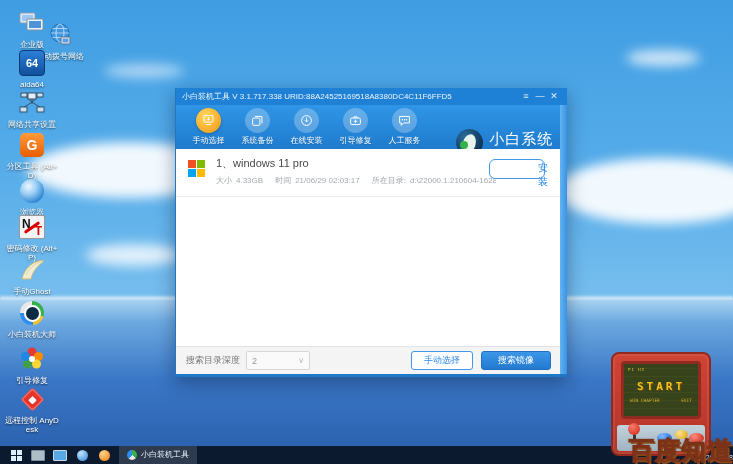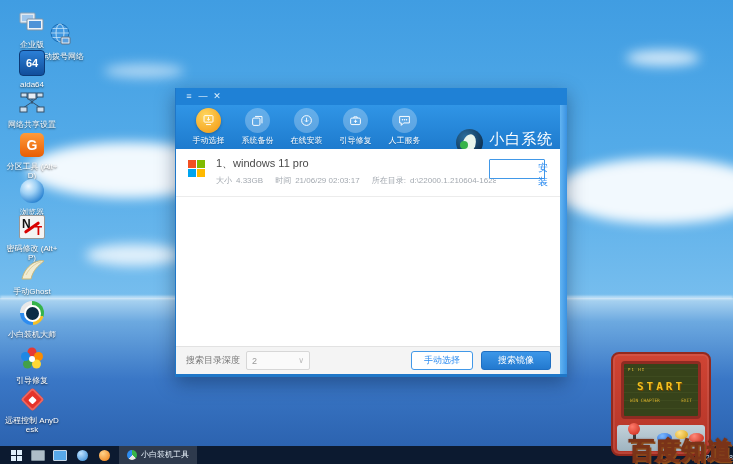--- a/index.html
+++ b/index.html
@@ -68,21 +68,21 @@
   .list-row{position:relative;height:42px;border-bottom:1px solid #ececec;padding:5px 10px 0 12px;cursor:pointer;}
   .winlogo{position:absolute;left:12px;top:11px;width:18px;height:18px;display:grid;
     grid-template-columns:8px 8px;grid-template-rows:8px 8px;gap:1px;}
   .winlogo i{display:block;}
   .row-main{margin-left:28px;}
   .row-title{font-size:11px;color:#4a4a4a;margin-top:2px;}
   .row-meta{font-size:8px;color:#a3a9b0;margin-top:4px;white-space:nowrap;overflow:hidden;max-width:280px;}
   .row-meta span{margin-right:4px;}
   .row-meta .gap{margin-right:12px;}
   .install-btn{position:absolute;right:22px;top:10px;width:56px;height:20px;background:#fff;
-    border:1px solid #4198e8;border-radius:1px;color:#2d8cf0;font-size:10px;cursor:pointer;
+    border:1px solid #4198e8;border-radius:6px;color:#2d8cf0;font-size:10px;cursor:pointer;
     font-family:inherit;padding-left:48px;}
 
   .footer{position:absolute;left:0;bottom:0;right:0;height:27px;background:#f4f4f4;border-top:1px solid #e2e2e2;
     display:flex;align-items:center;padding:0 16px 0 10px;}
   .depth-label{font-size:9px;color:#777;}
   .depth-select{width:52px;height:17px;margin-left:6px;background:#fafafa;border:1px solid #d7d7d7;border-radius:2px;
     font-size:9px;color:#999;display:flex;align-items:center;padding:0 5px;cursor:pointer;}
   .depth-select .val{flex:1;}
   .depth-select .chev{color:#bbb;font-size:8px;}
   .footer .spacer{flex:1;}
@@ -258,20 +258,21 @@
     <div class="dicon-img">
       <div class="ic-diamond">
           <i></i>
         </div>
     </div>
     <div class="dicon-label">远程控制 AnyDesk</div>
   </div>
 
   <div class="window">
     <div class="titlebar">
+      <span class="titlebar-text">小白装机工具 V 3.1.717.338 URID:88A24525169518A8380DC4C11F6FFD5</span>
       <span class="tb-btn">≡</span>
       <span class="tb-btn">—</span>
       <span class="tb-btn">✕</span>
     </div>
 
     <div class="navbar">
       <div class="nav-item active">
         <div class="nav-circle">
           <svg width="13" height="13" viewBox="0 0 16 16">
               <rect x="2.5" y="2" width="11" height="8" rx="1" fill="none" stroke="#fff" stroke-width="1.2"></rect>

